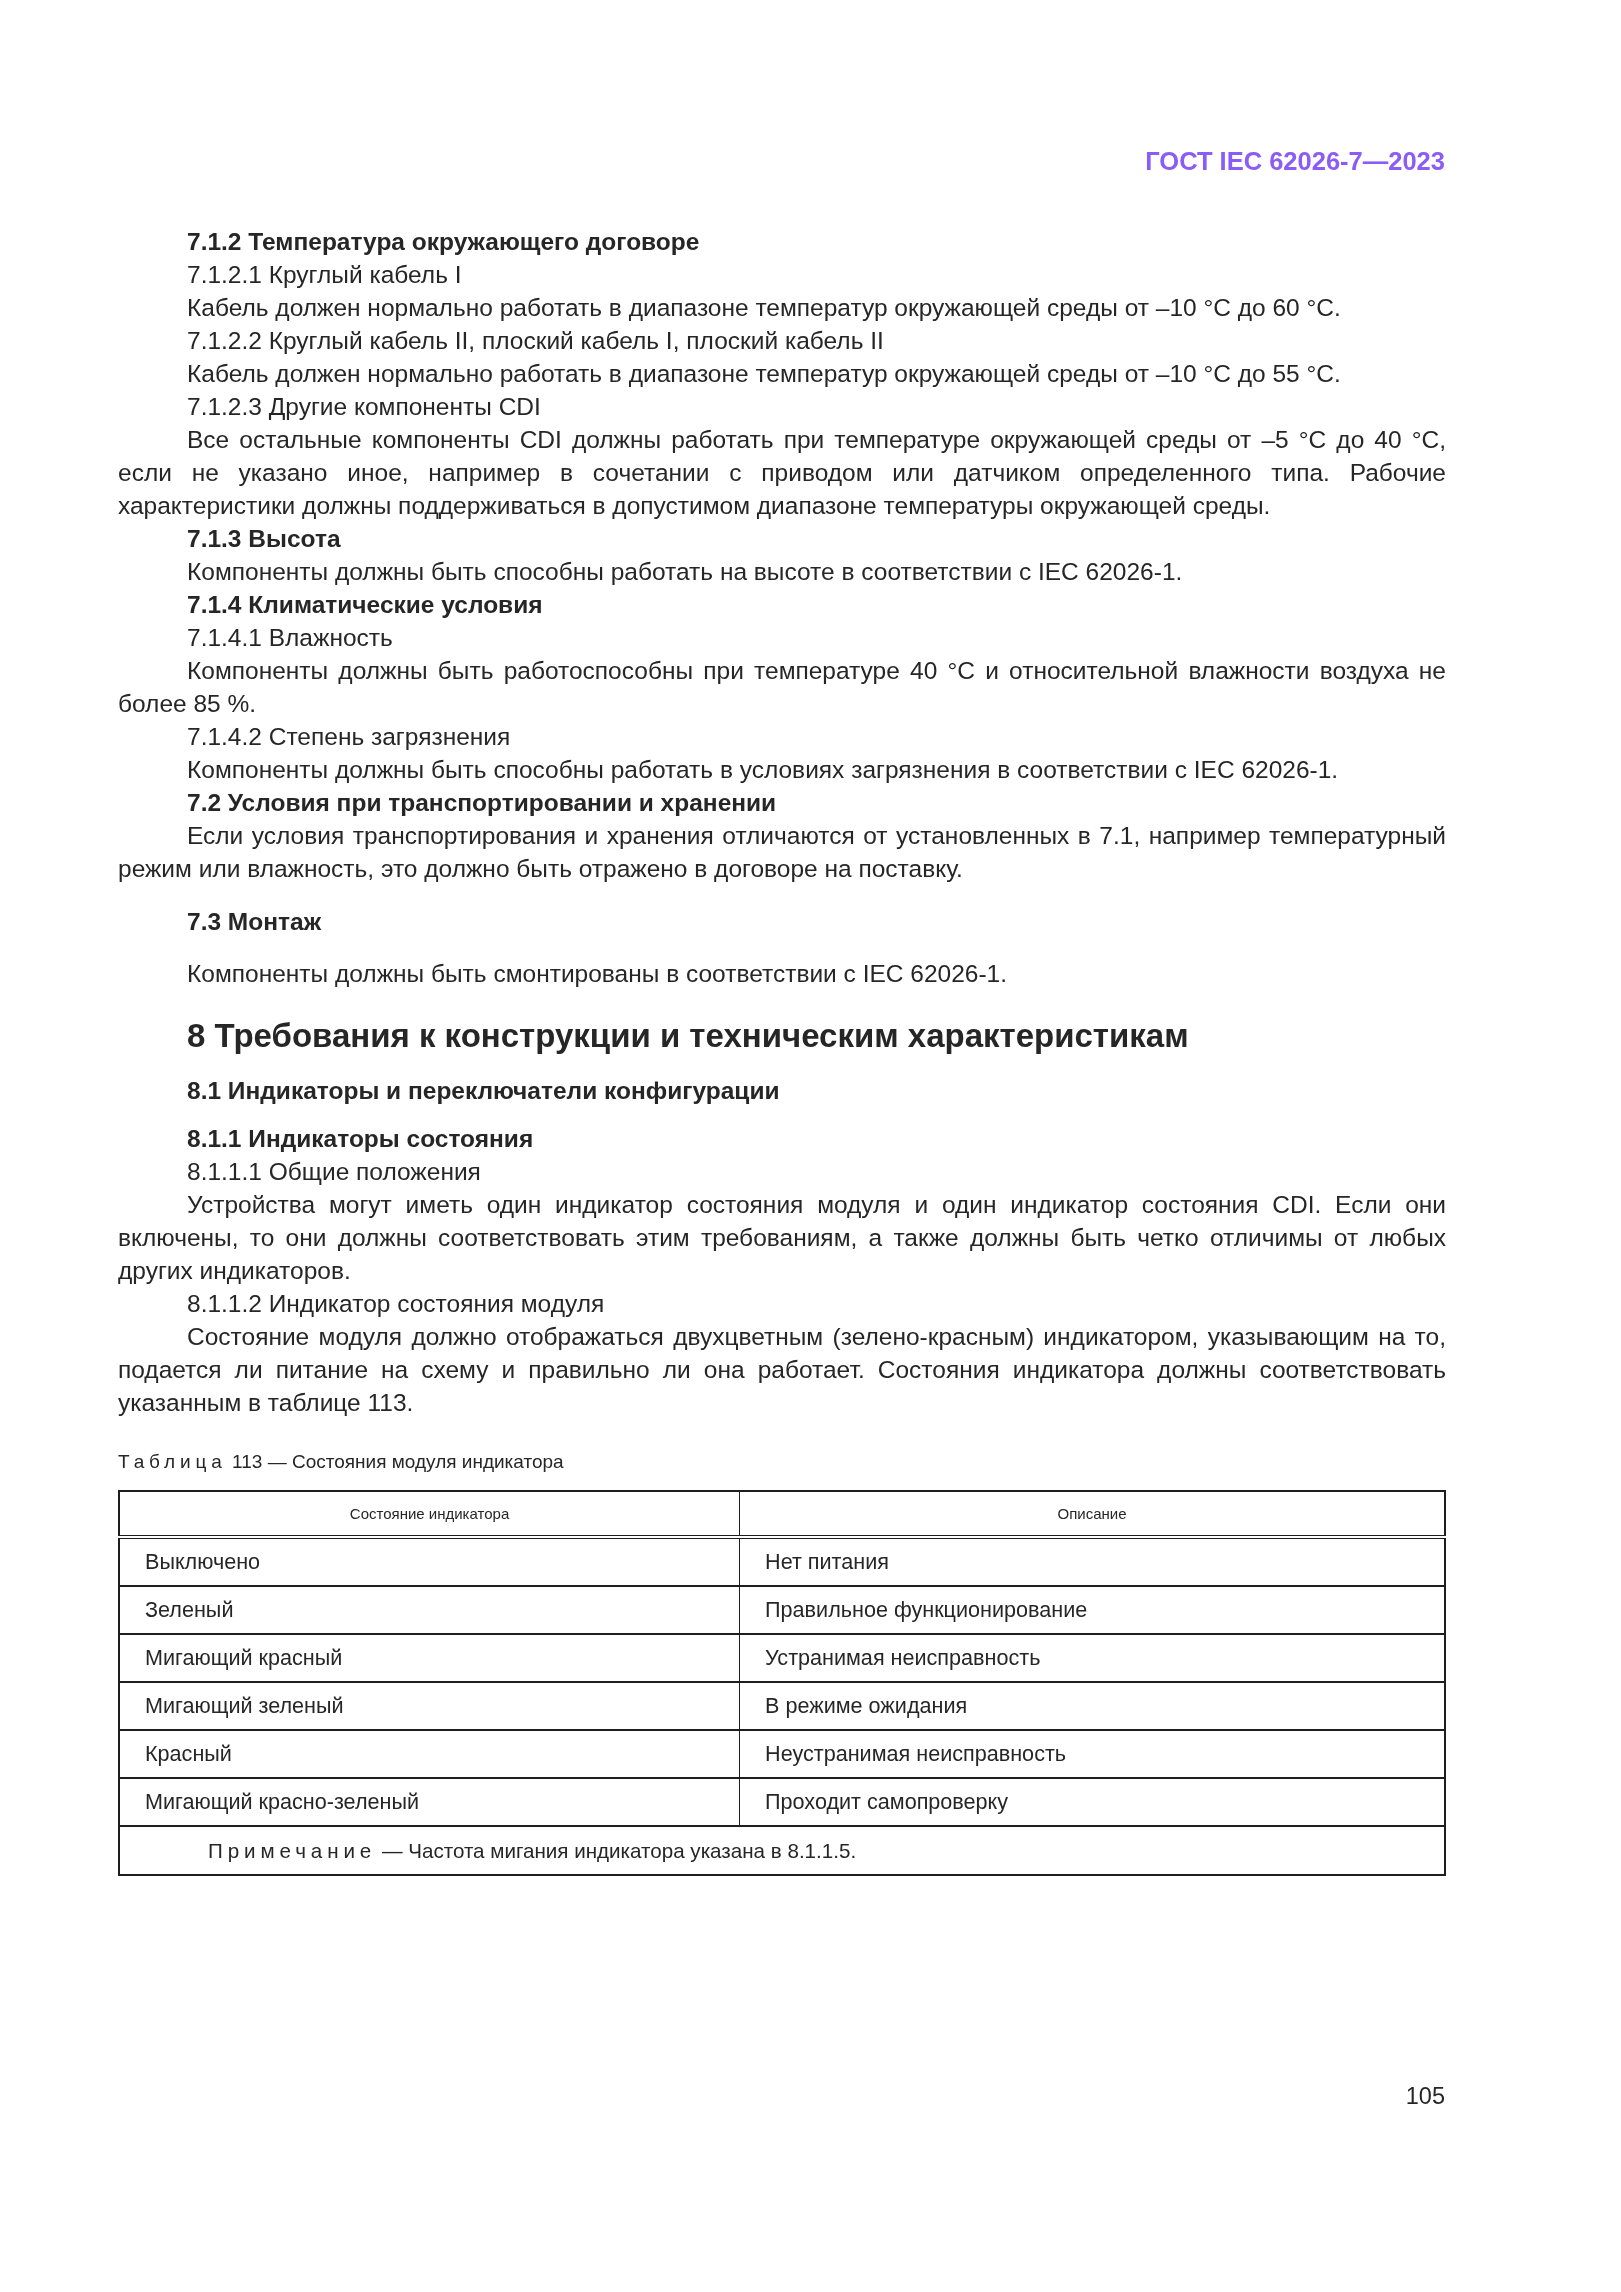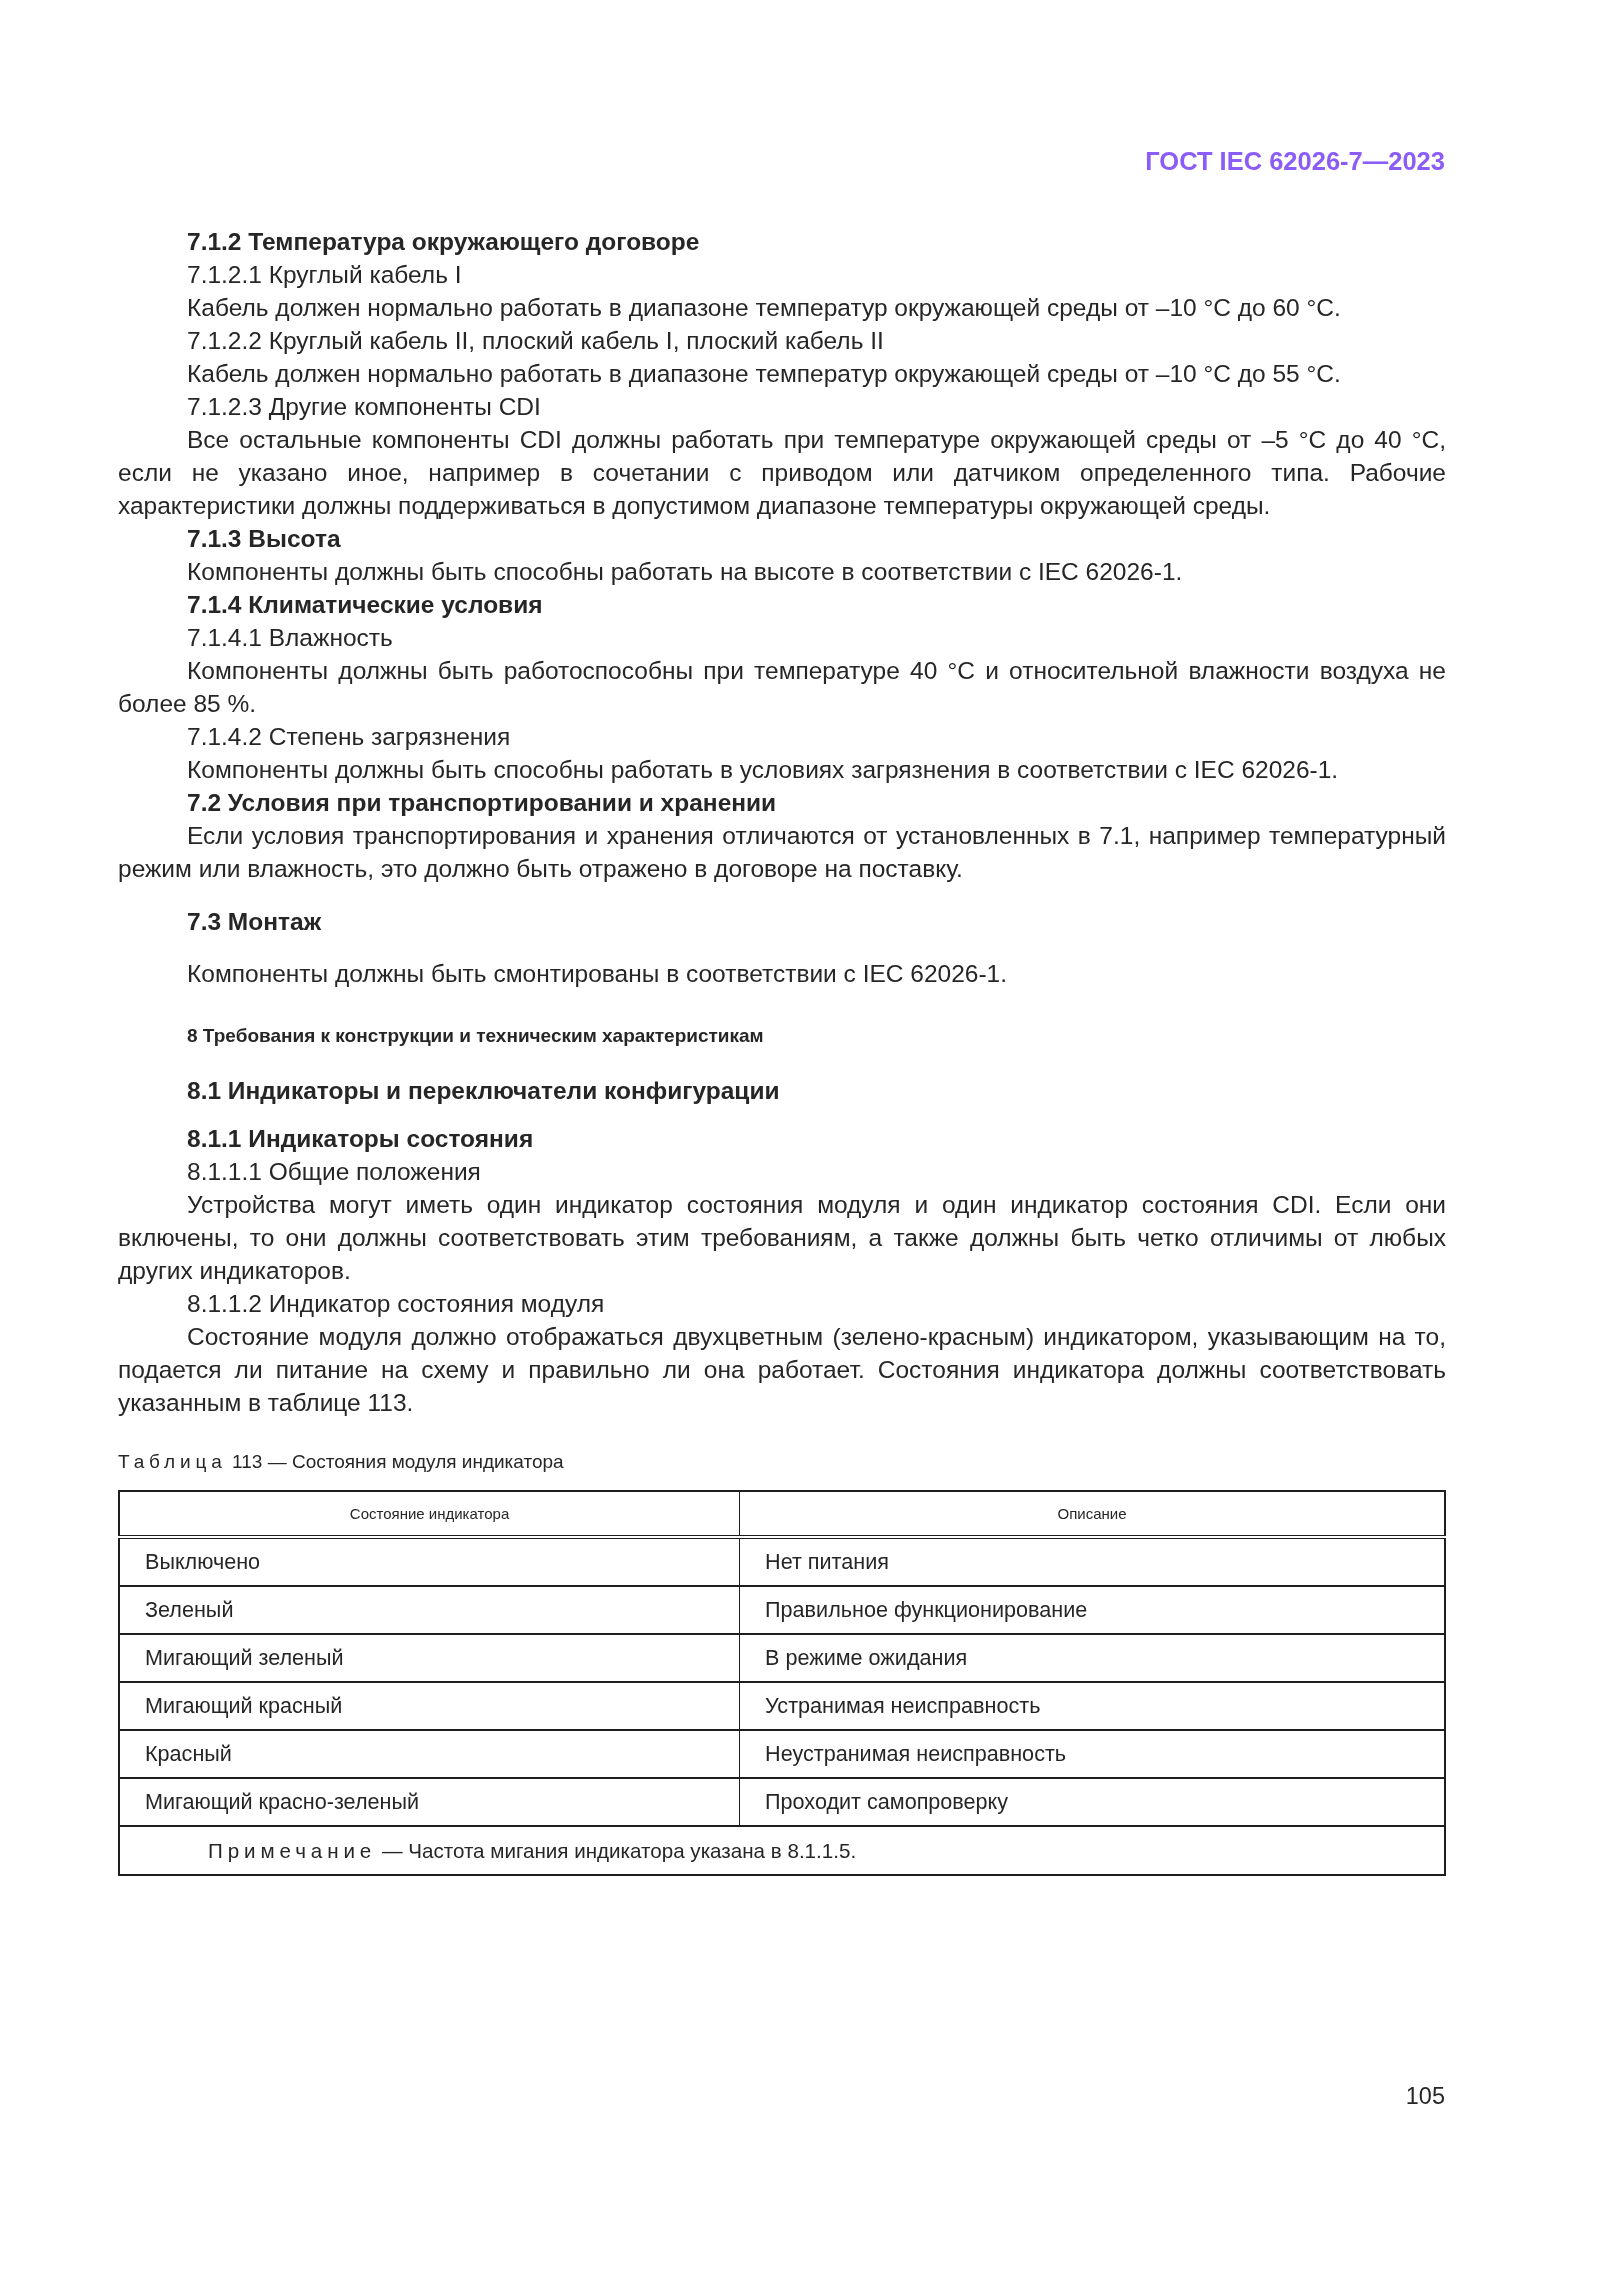--- a/index.html
+++ b/index.html
@@ -3,21 +3,21 @@
 <meta charset="utf-8">
 <style>
   html, body { margin: 0; padding: 0; background: #ffffff; }
   body { width: 1621px; height: 2293px; position: relative; overflow: hidden;
          font-family: "Liberation Sans", sans-serif; color: #262626; }
   .doc-header { position: absolute; top: 147px; right: 176px; font-weight: bold; font-size: 25.5px; color: #8b5cf6; }
   .content { position: absolute; left: 118px; top: 225px; width: 1328px; font-size: 24.5px; line-height: 33px; }
   .p { margin: 0; text-align: justify; text-indent: 69px; }
   .h { font-weight: bold; }
   .gap-after { margin-bottom: 19.6px; }
-  .h1 { font-weight: bold; font-size: 19px; text-indent: 69px; margin: 29px 0 21.6px 0; }
+  .h1 { font-weight: bold; font-size: 33px; text-indent: 69px; margin: 29px 0 21.6px 0; }
   .h2 { font-weight: bold; margin: 0 0 15.7px 0; text-indent: 69px; }
   .caption { margin: 25.5px 0 11.8px 0; font-size: 19px; }
   .caption .spaced { letter-spacing: 4.9px; }
   table { width: 100%; border-collapse: collapse; font-size: 21.6px; border: 2.9px solid #1e1e1e; }
   th { font-weight: normal; font-size: 15px; height: 41px; border: 1.5px solid #1e1e1e; border-bottom: 4.9px double #1e1e1e; }
   td { height: 46px; padding: 0 25px; border-left: 1.5px solid #1e1e1e; border-right: 1.5px solid #1e1e1e; border-top: 2.9px solid #1e1e1e; }
   td.note { padding-left: 88px; font-size: 20.6px; height: 47px; }
   td.note .spaced { letter-spacing: 4.9px; }
   .page-number { position: absolute; top: 2083px; right: 176px; font-size: 23.5px; }
 </style>
@@ -69,26 +69,26 @@
     <tbody>
       <tr>
         <td>Выключено</td>
         <td>Нет питания</td>
       </tr>
       <tr>
         <td>Зеленый</td>
         <td>Правильное функционирование</td>
       </tr>
       <tr>
+        <td>Мигающий красный</td>
+        <td>Устранимая неисправность</td>
+      </tr>
+      <tr>
         <td>Мигающий зеленый</td>
         <td>В режиме ожидания</td>
-      </tr>
-      <tr>
-        <td>Мигающий красный</td>
-        <td>Устранимая неисправность</td>
       </tr>
       <tr>
         <td>Красный</td>
         <td>Неустранимая неисправность</td>
       </tr>
       <tr>
         <td>Мигающий красно-зеленый</td>
         <td>Проходит самопроверку</td>
       </tr>
       <tr>

